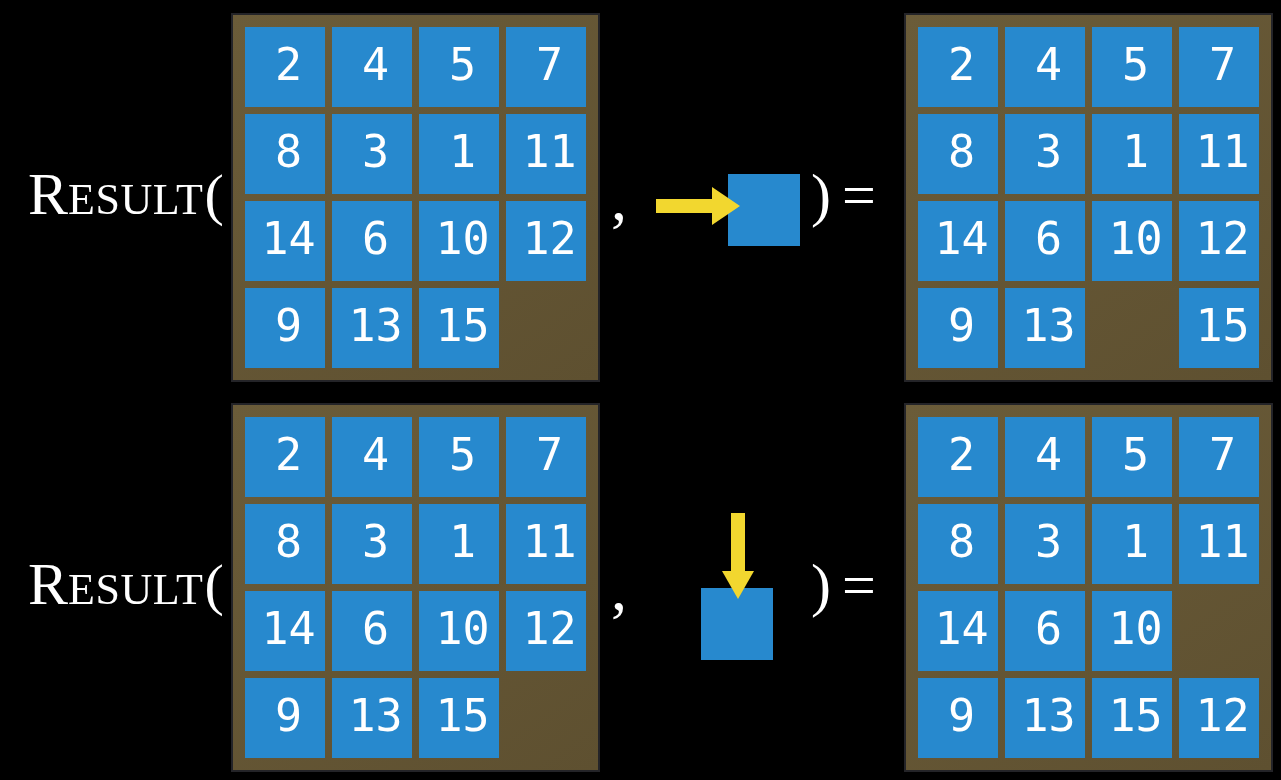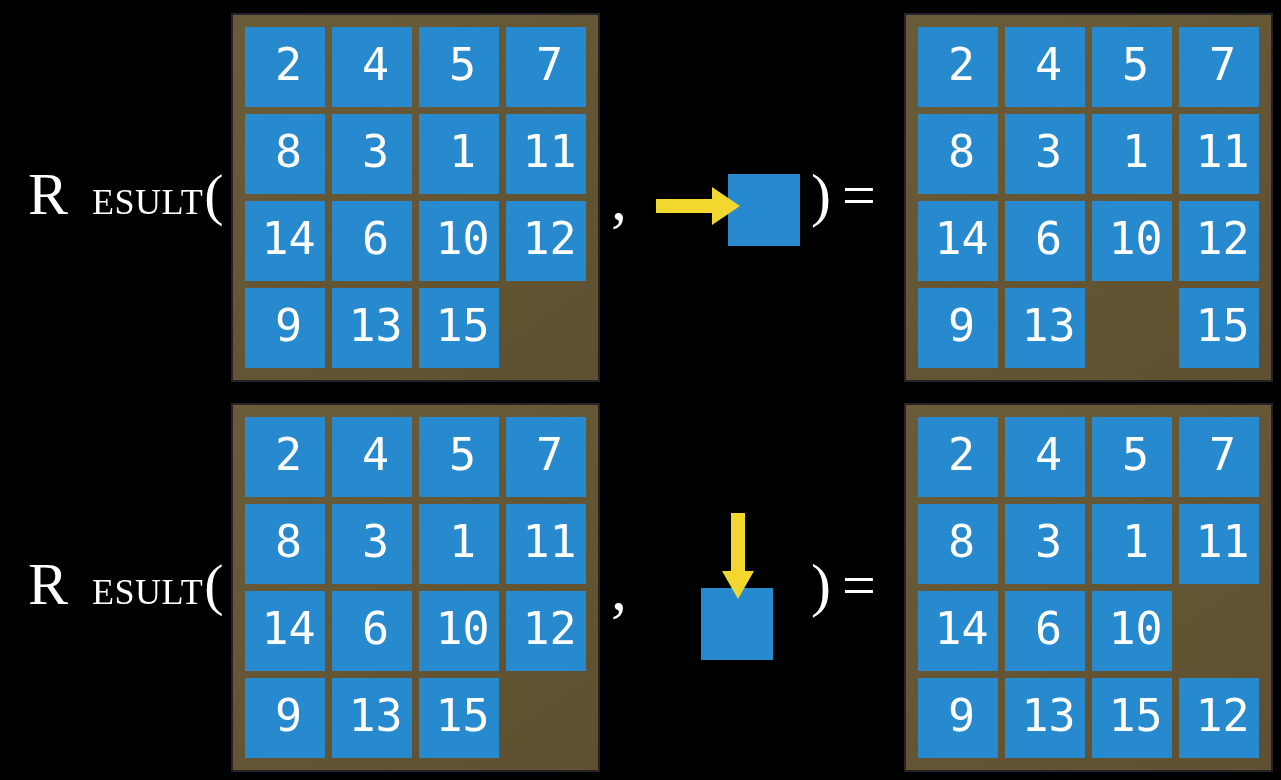--- a/index.html
+++ b/index.html
@@ -11,21 +11,21 @@
     font-family:"Liberation Serif", serif;
   }
   
   .result-label{
     position:absolute;
     color:var(--c-text,#fff);
     white-space:nowrap;
     line-height:1;
   }
   .lbl-big{font-size:60px;}
-  .lbl-small{font-size:36px;letter-spacing:0.5px;margin-left:24px;}
+  .lbl-small{font-size:44px;letter-spacing:0.5px;}
   .lbl-paren{font-size:58px;margin-left:1px;}
   .lbl1{left:28px;top:164px;}
   .lbl2{left:28px;top:554px;}
   
   .board{
     position:absolute;
     box-sizing:border-box;
     width:369px;height:369px;
     padding:12px;
     border:2px solid var(--c-board_border,#242428);

